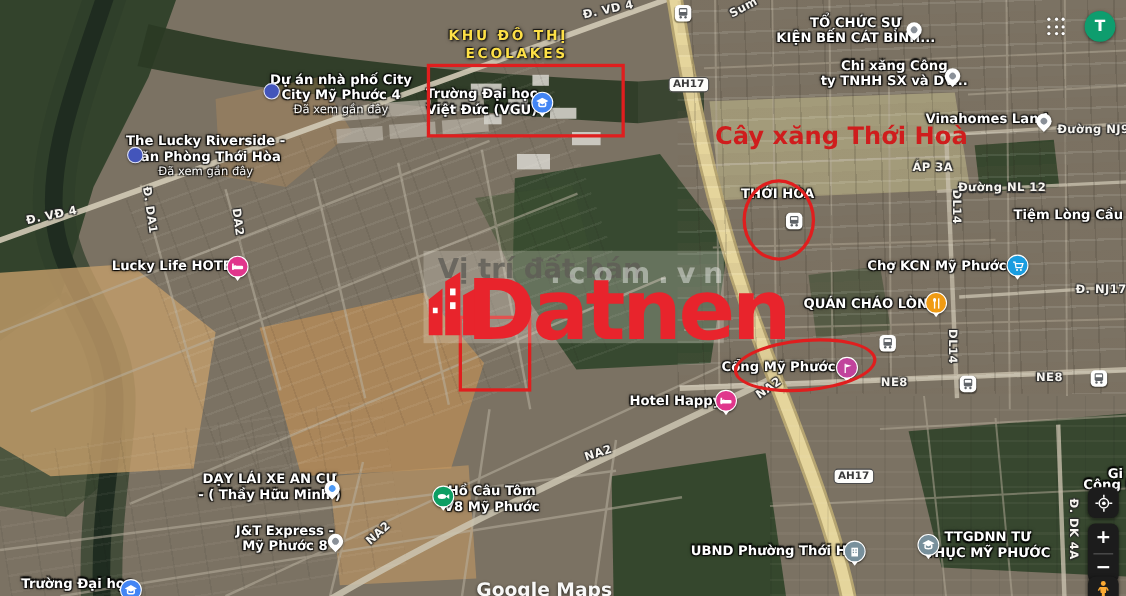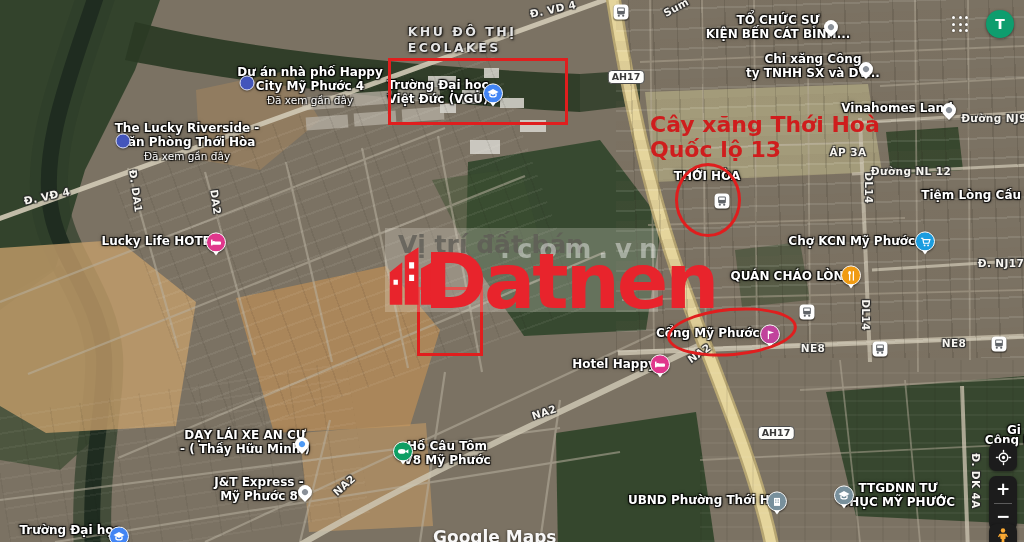--- a/index.html
+++ b/index.html
@@ -24,21 +24,21 @@
   
   .poi{position:absolute;transform:translate(-50%,-50%);text-align:center;color:#fff;
        font-size:12px;font-weight:bold;line-height:1.15;white-space:nowrap;
        text-shadow:-1px -1px 1px rgba(0,0,0,.8),1px -1px 1px rgba(0,0,0,.8),
                    -1px 1px 1px rgba(0,0,0,.8),1px 1px 1px rgba(0,0,0,.8),0 0 4px rgba(0,0,0,.55);}
   .poi .sub{font-weight:normal;font-size:10.5px;opacity:.95;}
   .rlab{position:absolute;transform:translate(-50%,-50%) rotate(var(--r,0deg));color:#f7f5f0;
         font-size:10.5px;font-weight:bold;letter-spacing:.4px;white-space:nowrap;
         text-shadow:-1px -1px 1px rgba(40,40,40,.9),1px -1px 1px rgba(40,40,40,.9),
                     -1px 1px 1px rgba(40,40,40,.9),1px 1px 1px rgba(40,40,40,.9);}
-  .area-label{position:absolute;transform:translate(-50%,-50%);text-align:left;color:#e5e5e5;
+  .area-label{position:absolute;transform:translate(-50%,-50%);text-align:right;color:#fde047;
         font-size:12.5px;font-weight:bold;letter-spacing:2.5px;line-height:1.25;white-space:nowrap;
         text-shadow:-1px -1px 1px rgba(0,0,0,.8),1px 1px 2px rgba(0,0,0,.9),0 0 4px rgba(0,0,0,.5);}
   .shield{position:absolute;transform:translate(-50%,-50%);background:#fdfdfb;color:#3a3a3a;
         border:1.5px solid #4a4a4a;border-radius:4px;font-size:9.5px;font-weight:bold;
         padding:0 3px;line-height:12px;}
   
   .cpin{position:absolute;width:20px;height:20px;border-radius:50%;border:1.5px solid #fff;
         transform:translate(-50%,-58%);display:flex;align-items:center;justify-content:center;
         box-shadow:0 1px 2px rgba(0,0,0,.5);}
   .cpin::after{content:"";position:absolute;top:100%;left:50%;transform:translateX(-50%);
@@ -189,21 +189,21 @@
   <div class="rlab" style="left:976px;top:481px;--r:90deg">Đ. DK 4A</div>
   <div class="shield" style="left:626px;top:77px">AH17</div>
   <div class="shield" style="left:776px;top:433px">AH17</div>
 
   <div class="area-label" style="left:462px;top:40px">
     <div>KHU ĐÔ THỊ</div>
     <div>ECOLAKES</div>
   </div>
 
   <div class="poi" style="left:310px;top:86px">
-    <div>Dự án nhà phố Happy</div>
+    <div>Dự án nhà phố City</div>
     <div>City Mỹ Phước 4</div>
     <div class="sub">Đã xem gần đây</div>
   </div>
   <div class="dotpin" style="left:247px;top:83px"></div>
 
   <div class="poi" style="left:187px;top:142px">
     <div>The Lucky Riverside -</div>
     <div>Văn Phòng Thới Hòa</div>
     <div class="sub">Đã xem gần đây</div>
   </div>
@@ -413,21 +413,20 @@
         <circle cx="7" cy="8.4" r="1" fill="#5f6368"></circle>
       </svg>
   </div>
 
   <div class="redrect" style="left:388px;top:58px;width:180px;height:67px"></div>
   <div class="redrect" style="left:417px;top:287px;width:66px;height:69px"></div>
   <div class="redellipse" style="left:675px;top:163px;width:66px;height:74px"></div>
   <div class="redellipse" style="left:667px;top:308px;width:130px;height:48px;transform:rotate(-5deg)"></div>
   <div class="gas-text">
     <div>Cây xăng Thới Hoà</div>
-    <div>Quốc lộ 13</div>
   </div>
 
   <div class="wm-band"></div>
   <div class="wm-faded">Vị trí đất bán</div>
   <div class="wm-domain">.com.vn</div>
   <div class="wm-brand">
     <svg width="50" height="64" viewBox="0 0 40 50">
       <path fill="#e8242c" d="M3 48 V22 L13 14 V48 Z"></path>
       <path fill="#e8242c" d="M15 48 V9 L26 2 V48 Z"></path>
       <path fill="#e8242c" d="M28 48 V19 L37 14 V48 Z"></path>

